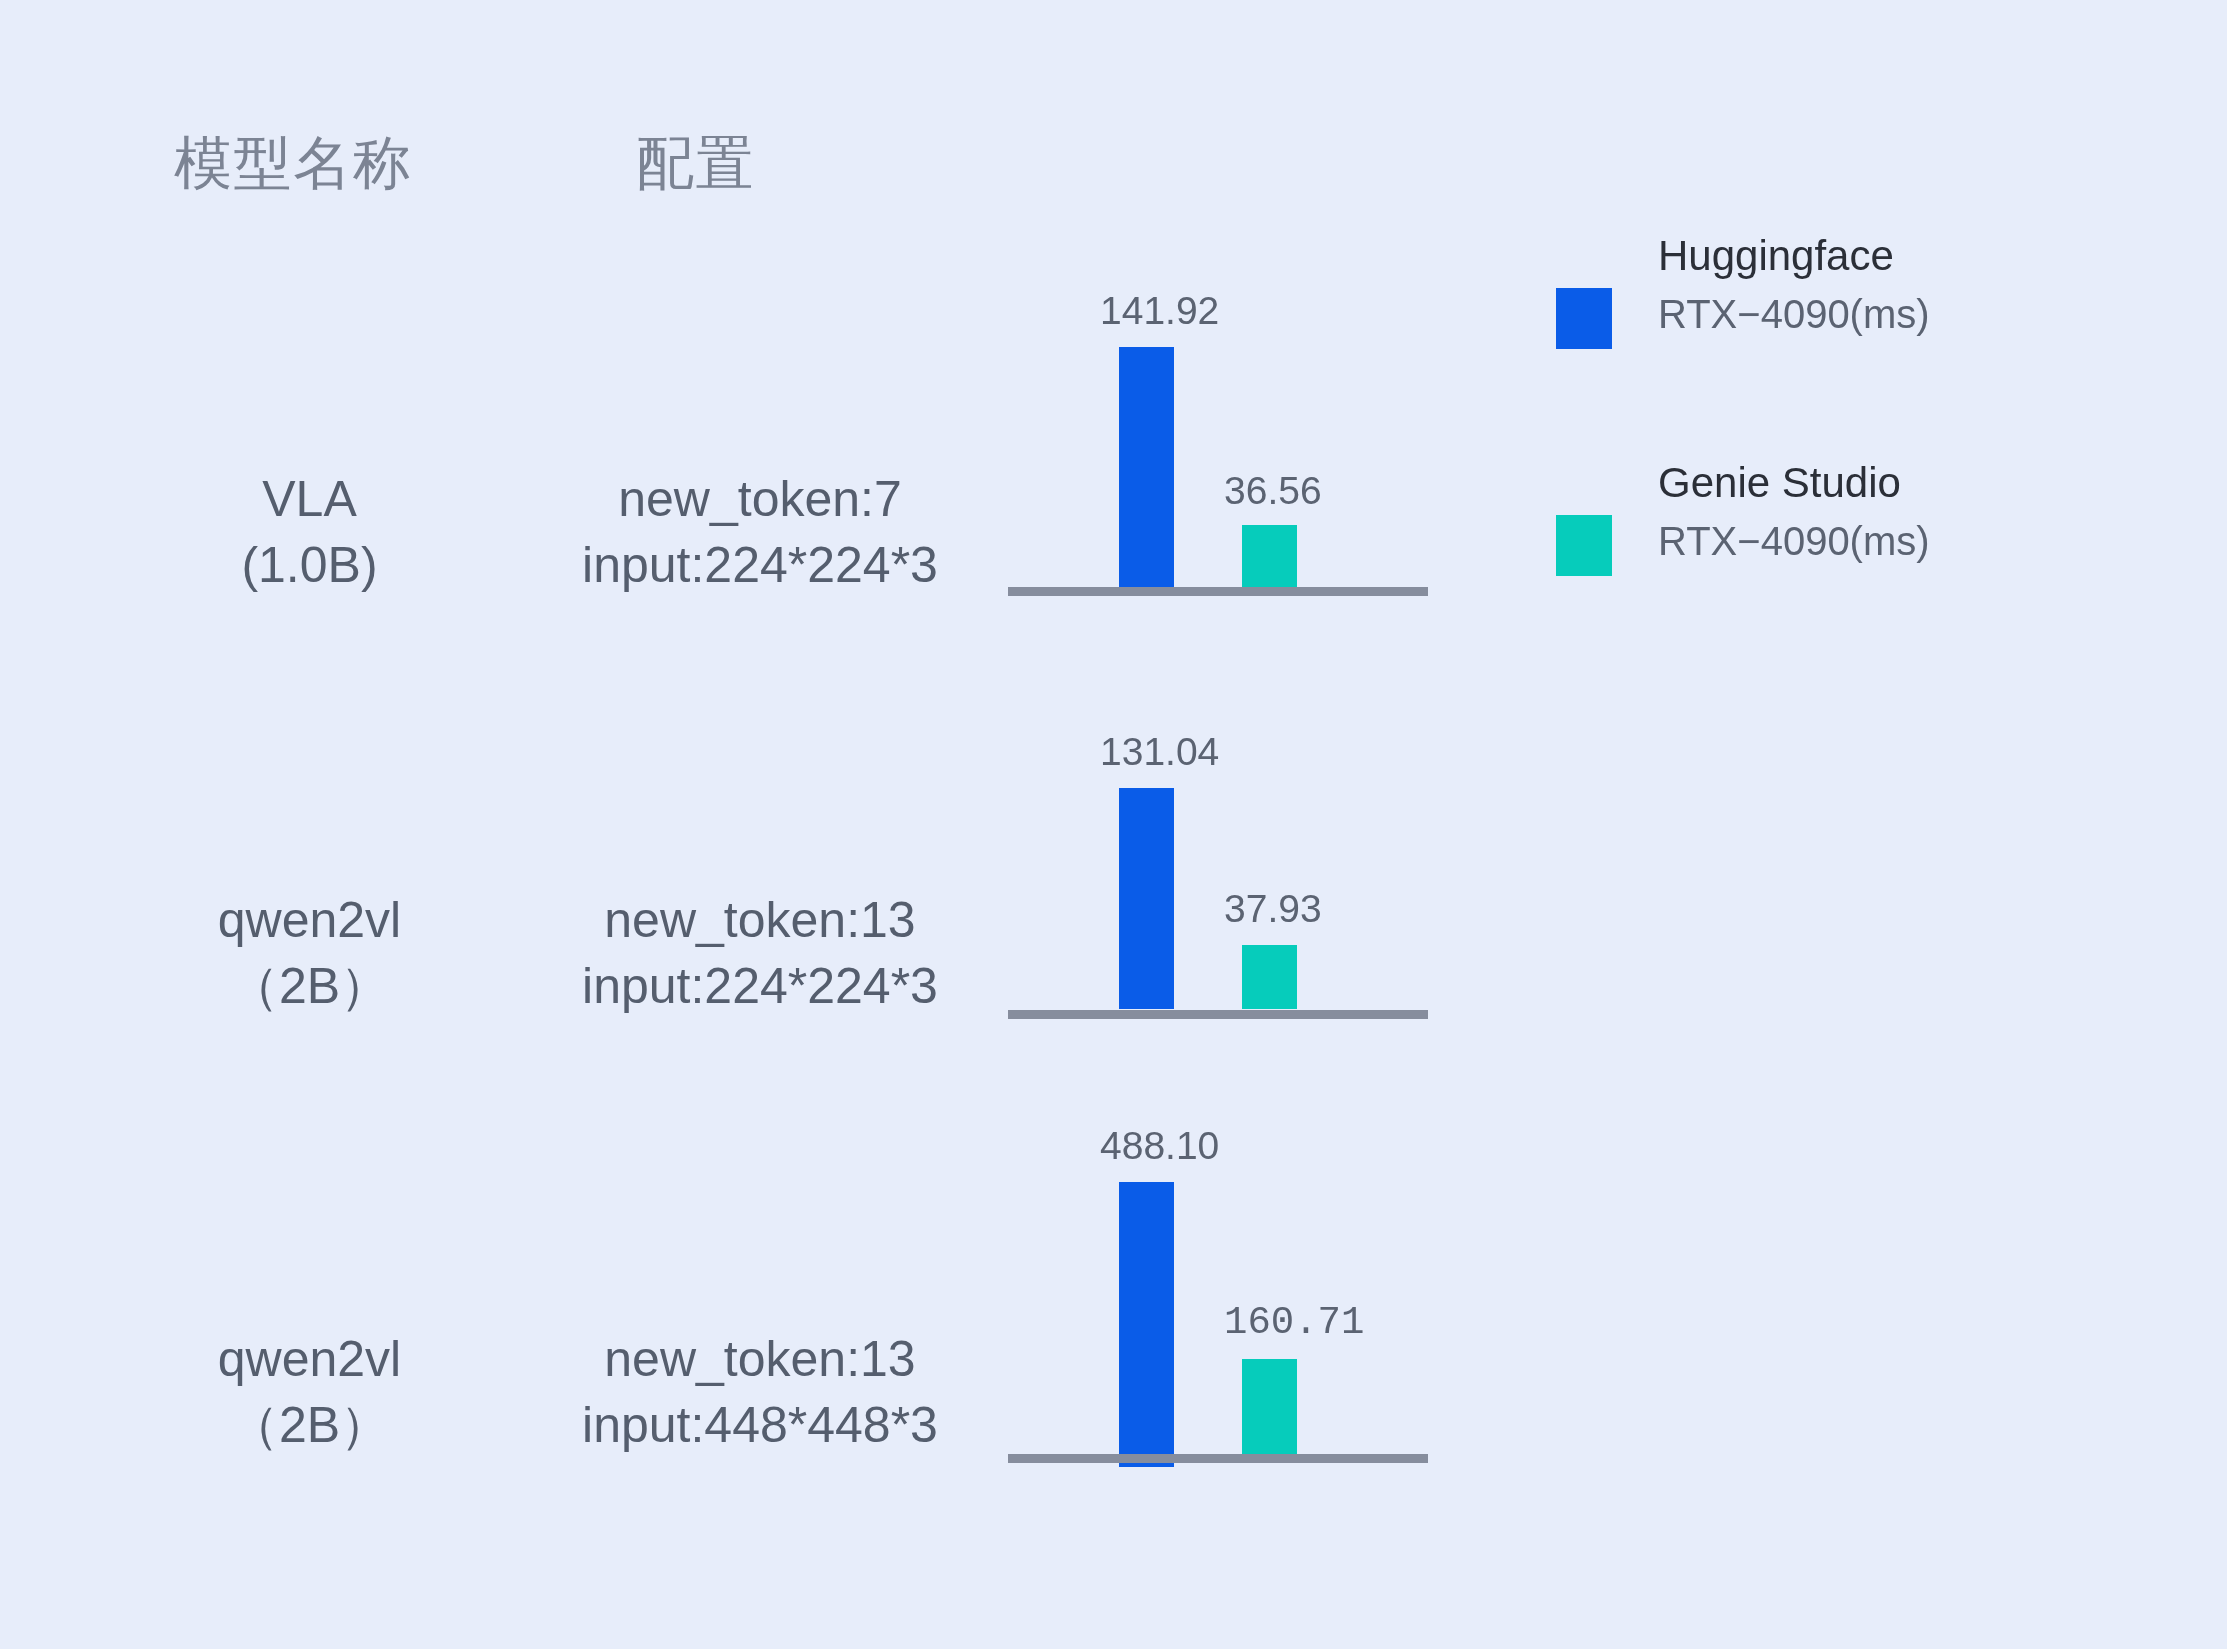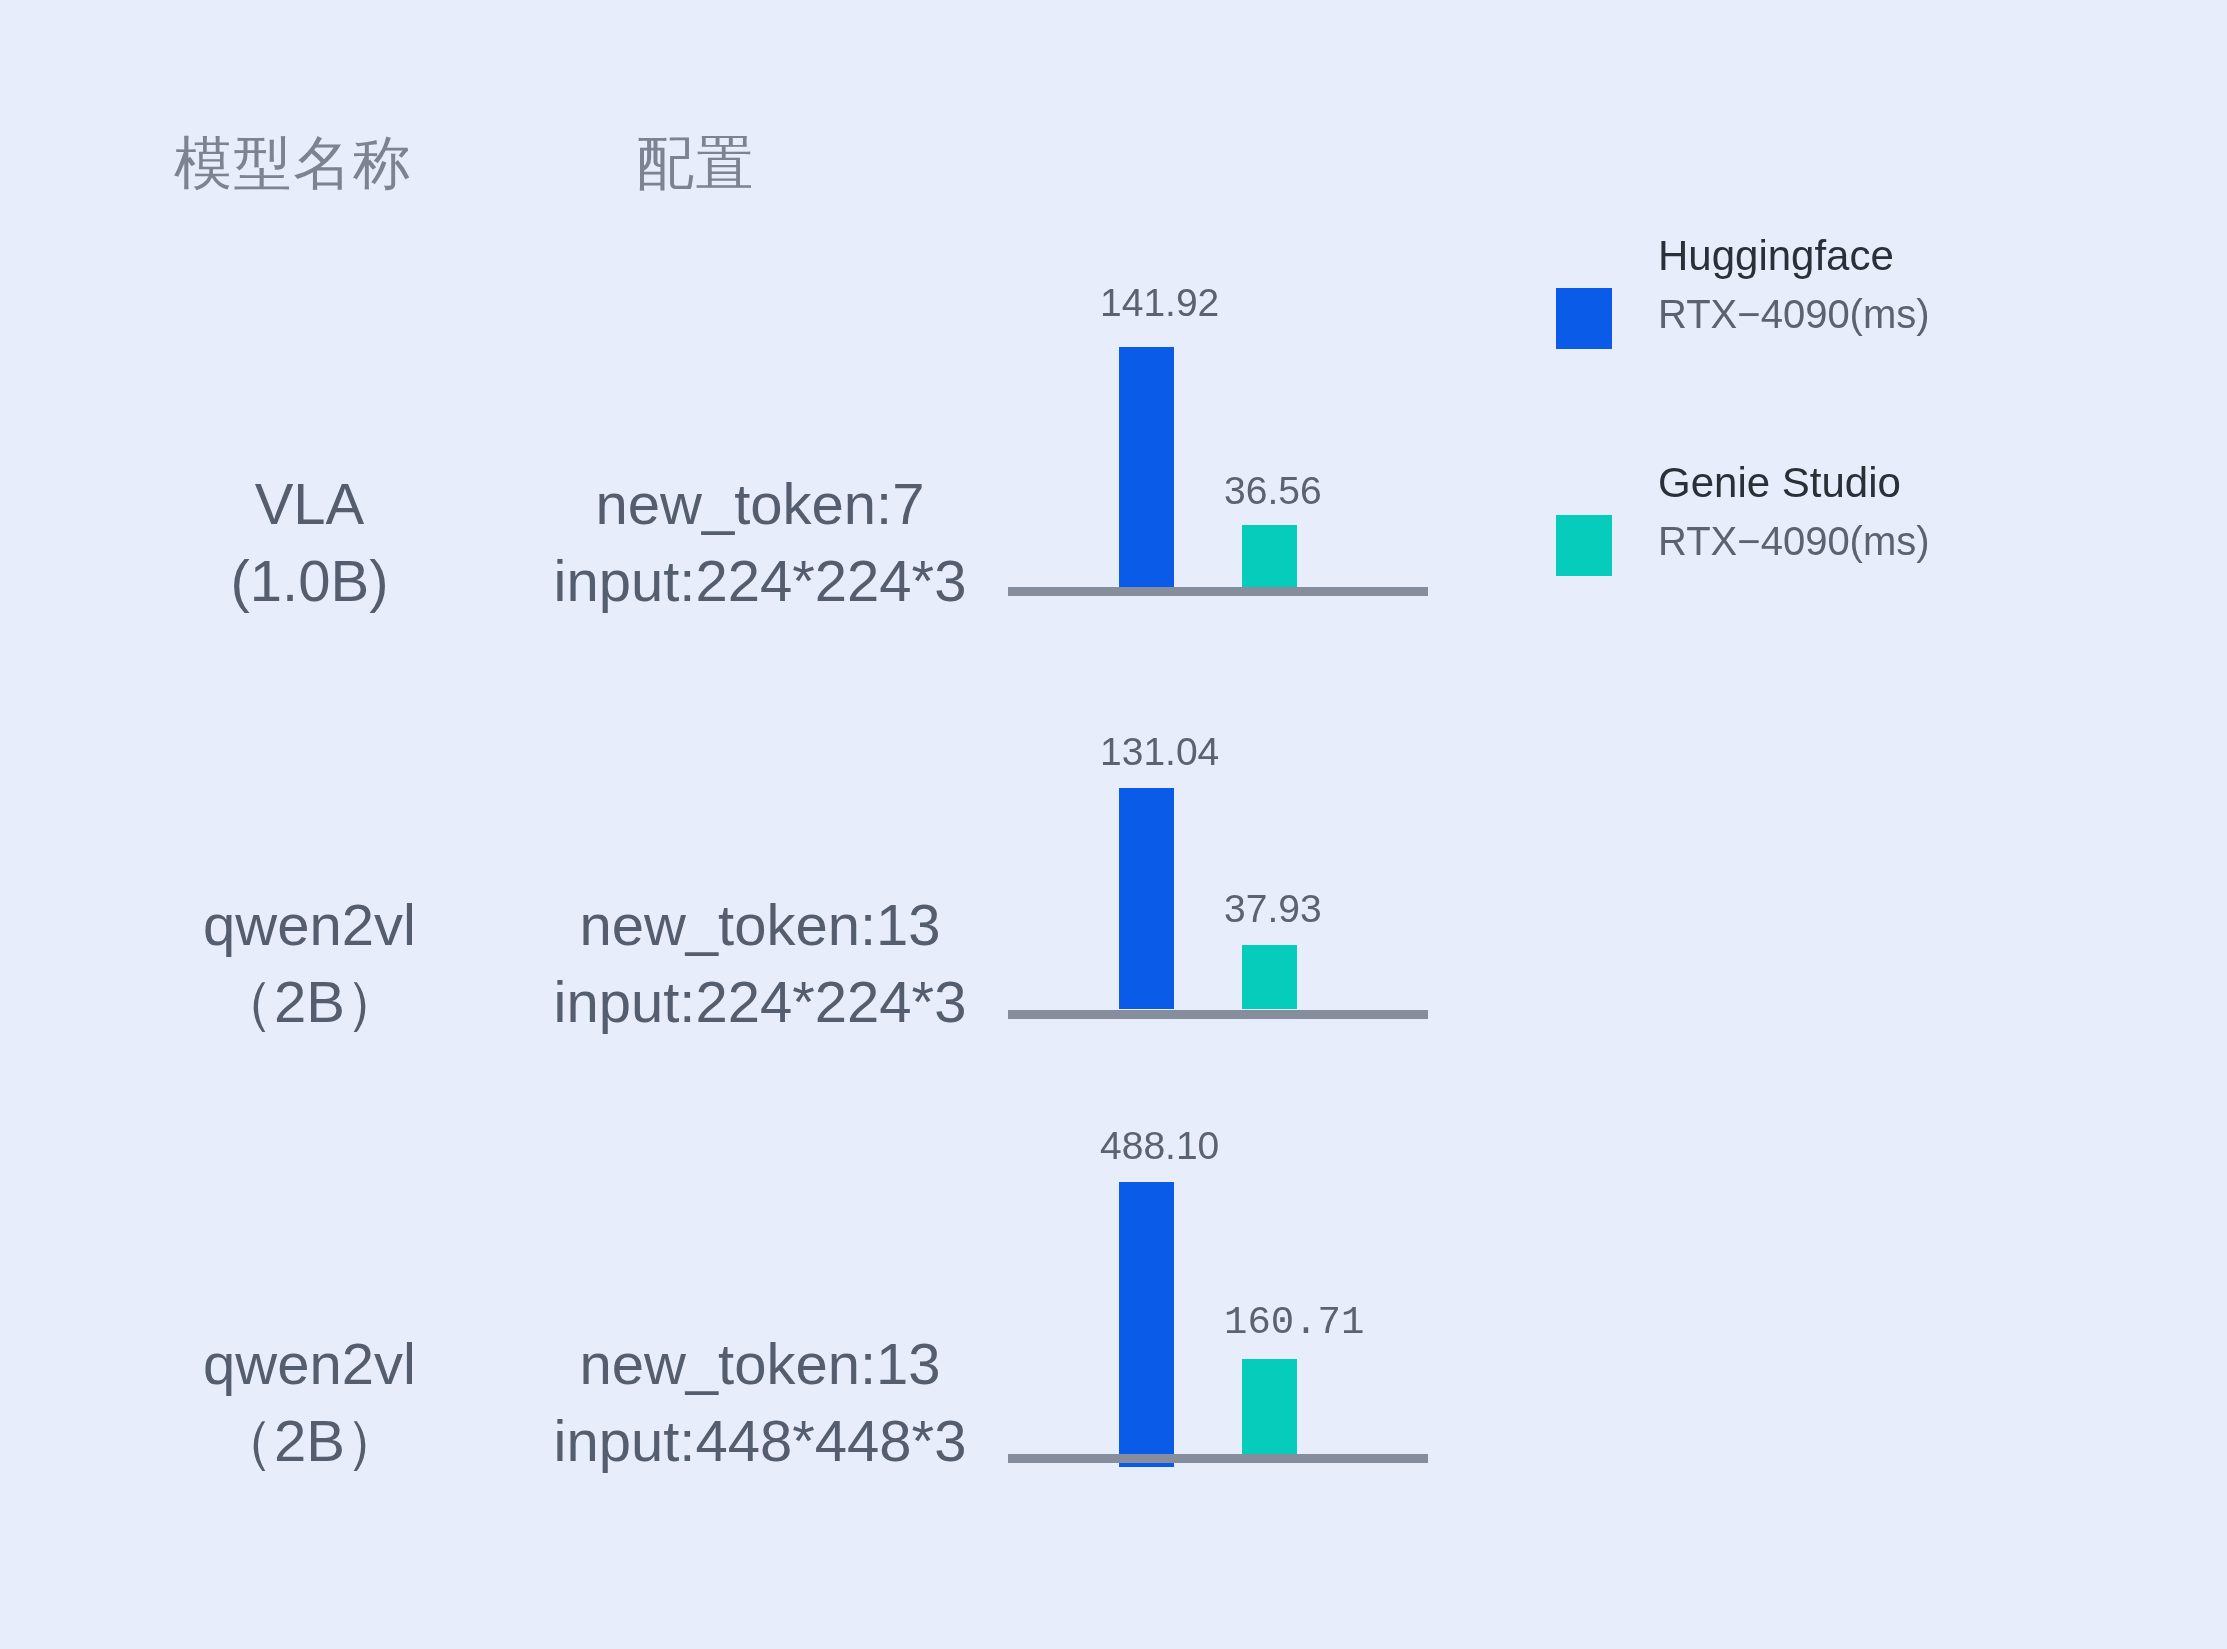--- a/index.html
+++ b/index.html
@@ -32,21 +32,21 @@
     letter-spacing: 1.6px;
     white-space: nowrap;
   }
   #header-model-name { left: 174px;  top: 125px; }
   #header-config     { left: 636px;  top: 125px; }
 
   
   .row-cell {
     position: absolute;
     color: #555e6e;
-    font-size: 58px;
+    font-size: 50px;
     line-height: 1.32;
     text-align: center;
     white-space: nowrap;
   }
   .row-cell .line { display: block; }
 
   .cell-name   { width: 329px; }
   .cell-config { width: 486px; }
 
   
@@ -131,21 +131,21 @@
     <span class="line">input:224*224*3</span>
   </div>
 
   <div class="plot" id="plot-row-1" style="top:157px; height:439px;">
 
     <div class="baseline" style="top:430px;"></div>
 
     <div class="bar blue" style="left:111px; top:190px; height:240px;"></div>
     <div class="bar teal" style="left:234px; top:368px; height:62px;"></div>
 
-    <div class="bar-label" style="left:92px; top:124px;">141.92</div>
+    <div class="bar-label" style="left:92px; top:132px;">141.92</div>
     <div class="bar-label" style="left:216px; top:312px;">36.56</div>
   </div>
 
   <div class="row-cell cell-name" style="left:145px; top:887px;">
     <span class="line">qwen2vl</span>
     <span class="line">（2B）</span>
   </div>
   <div class="row-cell cell-config" style="left:517px; top:887px;">
     <span class="line">new_token:13</span>
     <span class="line">input:224*224*3</span>

